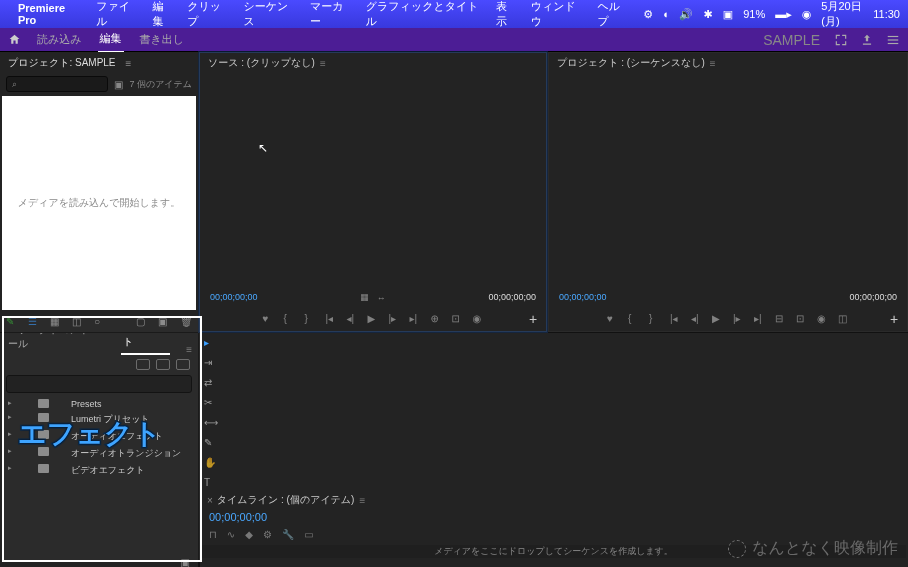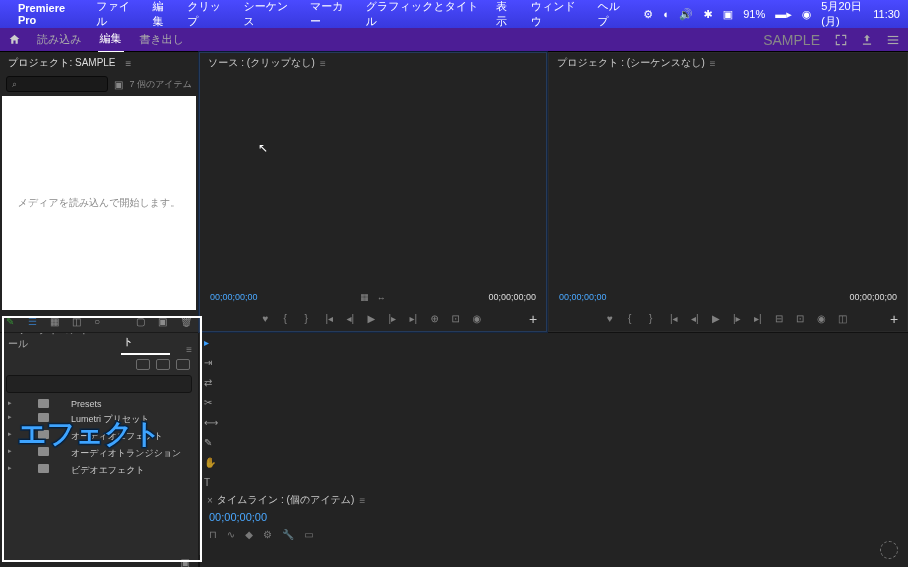--- a/index.html
+++ b/index.html
@@ -292,27 +292,31 @@
       </div>
       <div class="tl-tc">00;00;00;00</div>
       <div class="tl-opts">
         <span>⊓</span>
         <span>∿</span>
         <span>◆</span>
         <span>⚙</span>
         <span>🔧</span>
         <span>▭</span>
       </div>
+      <div class="tl-body">
+        <span>メディアをここにドロップしてシーケンスを作成します。</span>
+      </div>
     </div>
     <div class="tl-right">
       <div class="ruler"></div>
     </div>
   </div>
 
 </div>
 
 <div class="highlight-box"></div>
 <div class="anno-text">
   <div>エフェクト</div>
 </div>
 <div class="watermark">
   <div class="wm-ico"></div>
+  <span>なんとなく映像制作</span>
 </div>
 
 </body></html>

